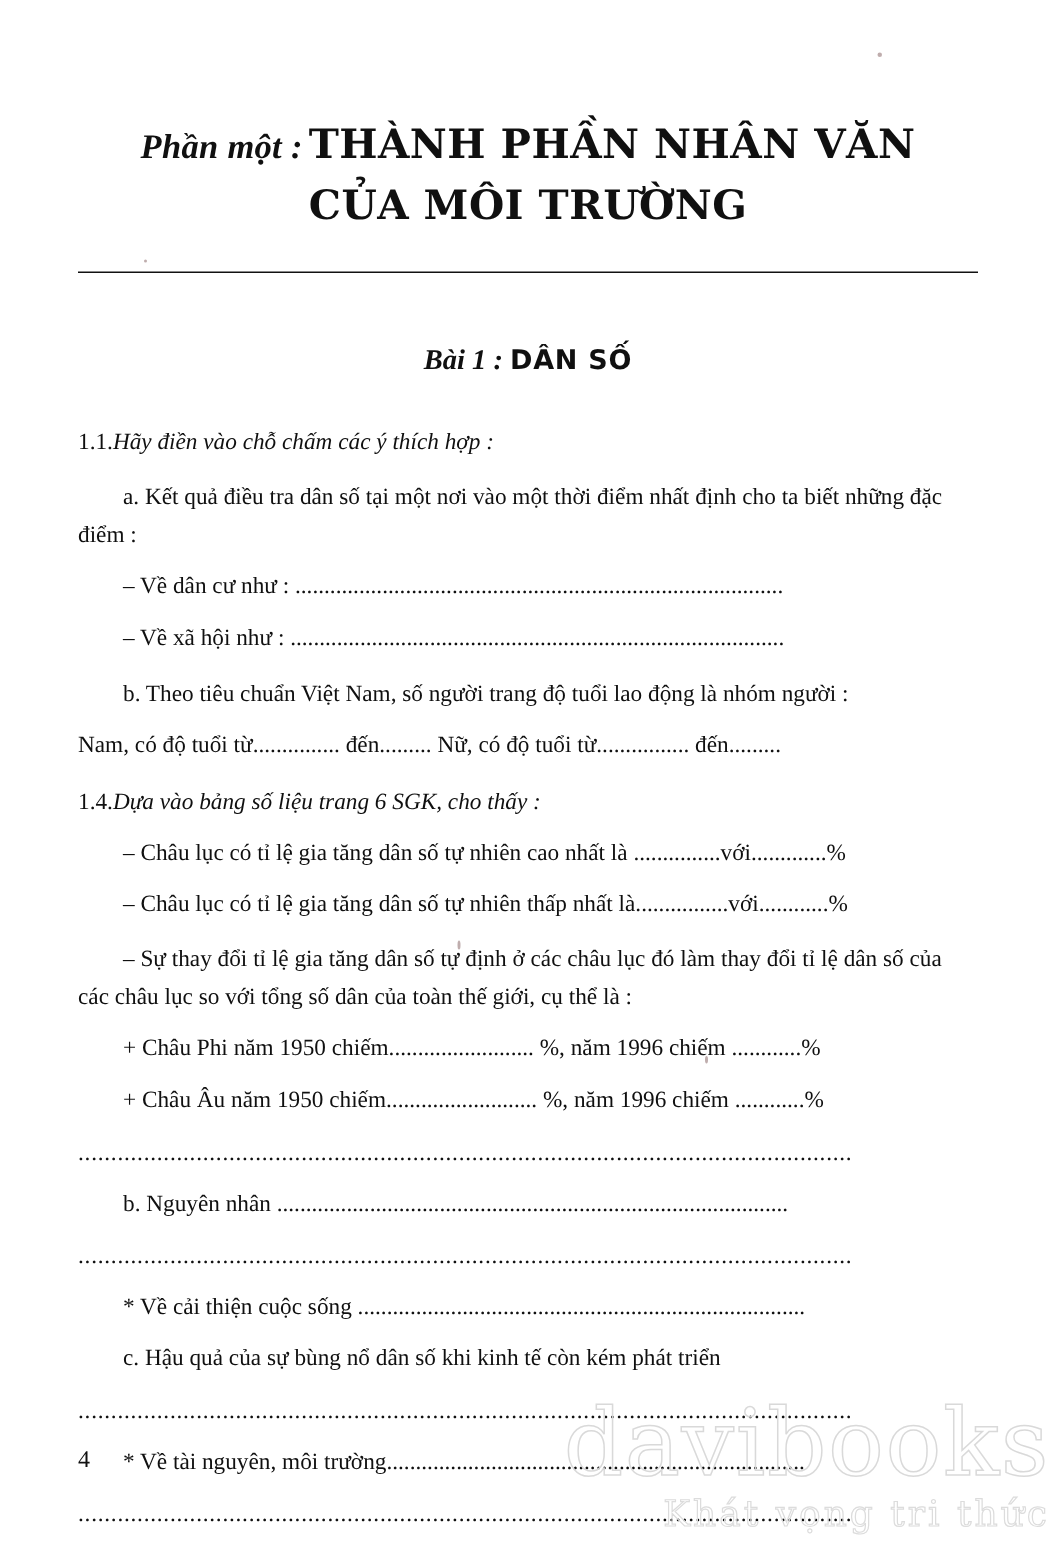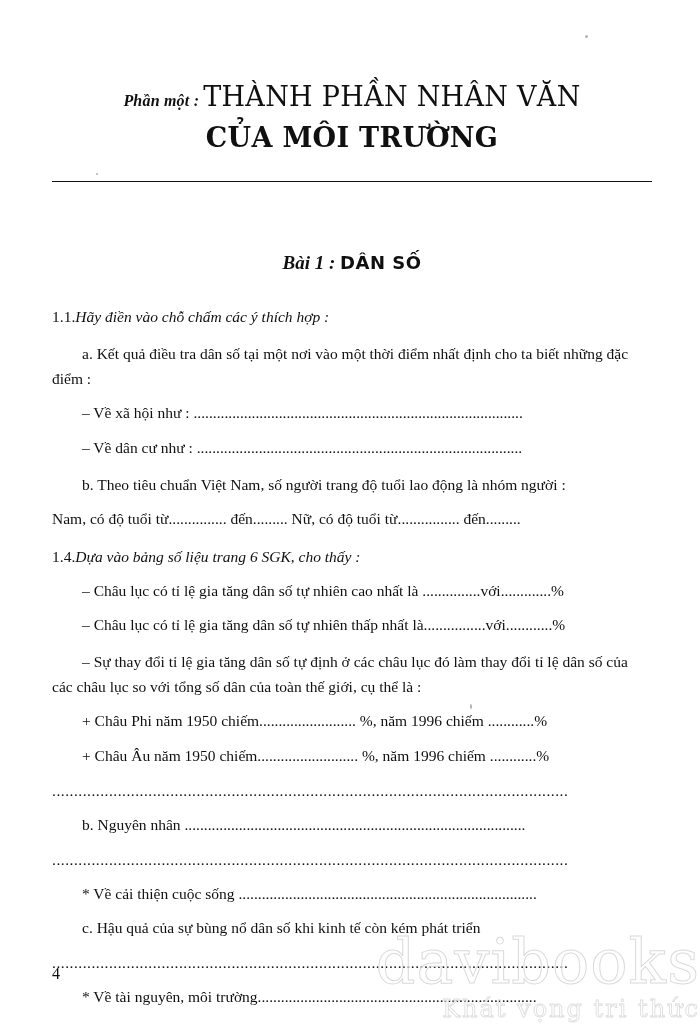--- a/index.html
+++ b/index.html
@@ -26,26 +26,26 @@
   
   .part-heading {
     text-align: center;
     margin-top: 22px;
     line-height: 1.28;
   }
   .part-heading .part-label {
     font-family: "Liberation Serif", serif;
     font-style: italic;
     font-weight: bold;
-    font-size: 16px;
+    font-size: 23px;
     letter-spacing: 0.2px;
   }
   .part-heading .part-title {
     font-family: "DejaVu Serif", serif;
-    font-weight: normal;
+    font-weight: bold;
     font-size: 27px;
     letter-spacing: 0.3px;
   }
   .part-heading .line2 {
     display: block;
     margin-top: 6px;
     font-family: "DejaVu Serif", serif;
     font-weight: bold;
     font-size: 27px;
     letter-spacing: 0.3px;
@@ -54,21 +54,21 @@
   .rule {
     border: 0;
     border-top: 1.5px solid #111;
     margin: 26px 0 0 0;
     width: 100%;
   }
 
   
   .lesson-title {
     text-align: center;
-    margin-top: 70px;
+    margin-top: 48px;
     font-size: 19px;
   }
   .lesson-title .lesson-label {
     font-style: italic;
     font-weight: bold;
     font-family: "Liberation Serif", serif;
   }
   .lesson-title .lesson-name {
     font-family: "DejaVu Sans", sans-serif;
     font-weight: bold;
@@ -177,22 +177,22 @@
   </div>
 
   <div class="content">
 
     <div class="q-head">
       <span class="q-num">1.1.</span><span class="italic">Hãy điền vào chỗ chấm các ý thích hợp :</span>
     </div>
 
     <div class="para indent">a. Kết quả điều tra dân số tại một nơi vào một thời điểm nhất định cho ta biết những đặc điểm :</div>
 
+    <div class="para indent2">– Về dân cư như : ....................................................................................</div>
     <div class="para indent2">– Về xã hội như : .....................................................................................</div>
-    <div class="para indent2">– Về dân cư như : ....................................................................................</div>
 
     <div class="para indent">b. Theo tiêu chuẩn Việt Nam, số người trang độ tuổi lao động là nhóm người :</div>
     <div class="para">Nam, có độ tuổi từ............... đến......... Nữ, có độ tuổi từ................ đến.........</div>
 
     <div class="q-head">
       <span class="q-num">1.4.</span><span class="italic">Dựa vào bảng số liệu trang 6 SGK, cho thấy :</span>
     </div>
 
     <div class="para indent2">– Châu lục có tỉ lệ gia tăng dân số tự nhiên cao nhất là ...............với.............%</div>
     <div class="para indent2">– Châu lục có tỉ lệ gia tăng dân số tự nhiên thấp nhất là................với............%</div>

